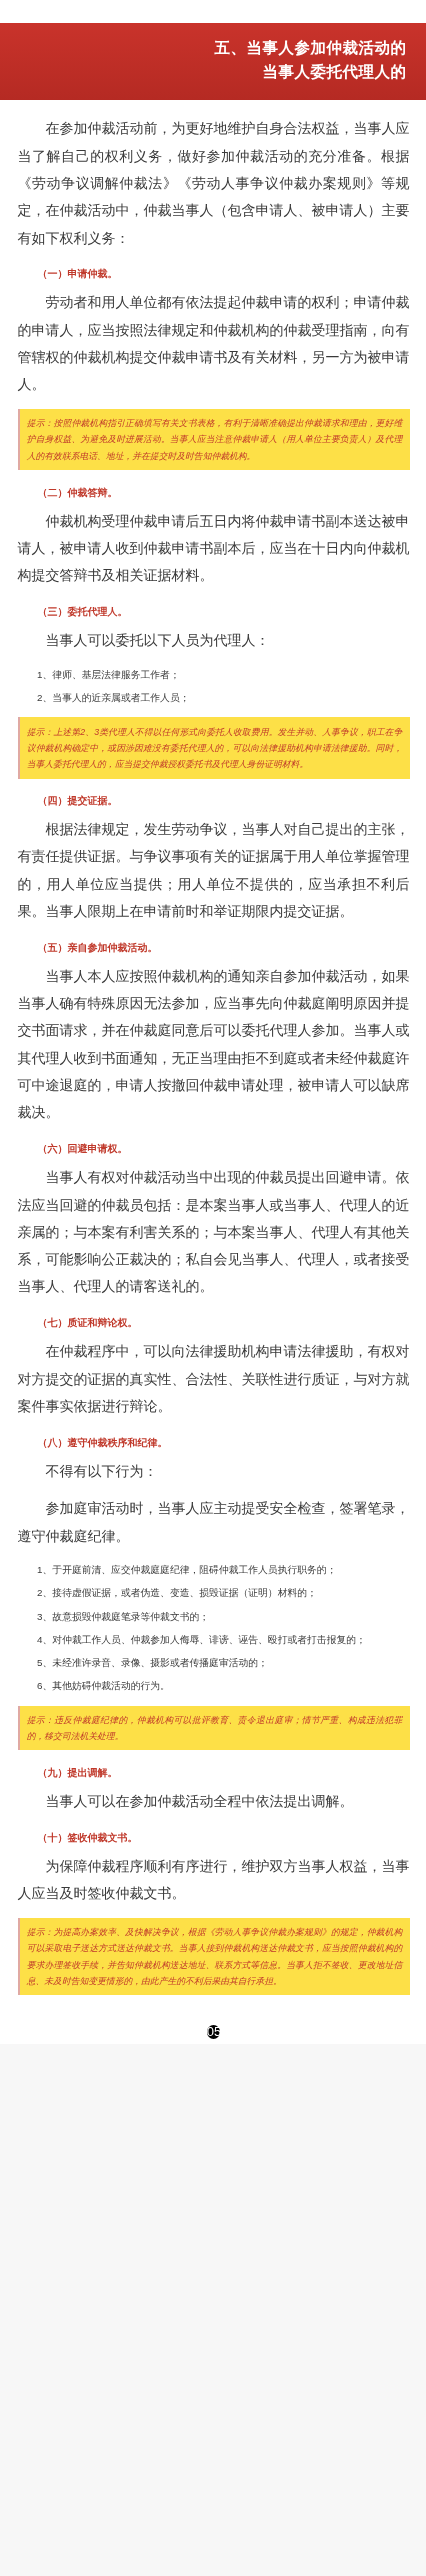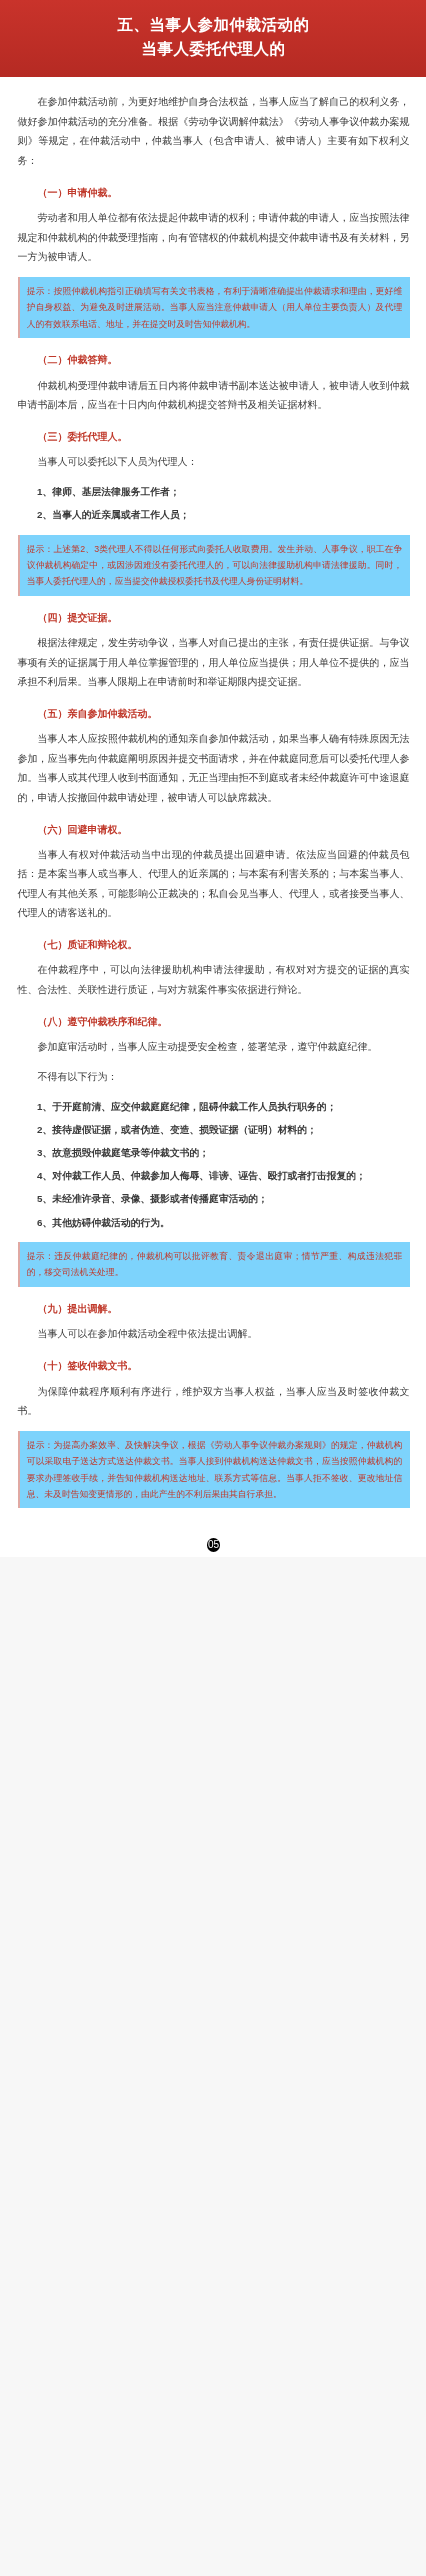--- a/index.html
+++ b/index.html
@@ -13,72 +13,73 @@
   .page {
     width: 427px;
     min-height: 3921px;
     background: #f7f7f7;
     padding: 0 0 20.6px 0;
   }
   .header {
     background: #c0392b;
     background: linear-gradient(180deg,#c9332b 0%, #b52a23 100%);
     padding: 13.4px 20.6px 15.5px 20.6px;
-    text-align: center;
+    text-align: right;
+    margin-top: 23px;
   }
   .header .title-line {
     color: #ffffff;
     font-size: 15.5px;
     font-weight: bold;
     line-height: 1.55;
     letter-spacing: 0.5px;
   }
   .body-wrap {
     padding: 15.5px 17.5px 5.2px 17.5px;
     background: #ffffff;
   }
   p.para {
-    font-size: 10px;
+    font-size: 14px;
     line-height: 1.95;
     color: #3a3a3a;
     margin: 0 0 10.3px 0;
     text-align: justify;
     text-indent: 2em;
   }
   h2.sec {
     font-size: 10px;
     font-weight: bold;
     color: #c0392b;
     margin: 13.4px 0 7.2px 0;
     text-indent: 2em;
     line-height: 1.7;
   }
   .tip {
     font-size: 8.8px;
     line-height: 1.85;
     color: #c0392b;
-    background: #7dd3fc;
+    background: #fde047;
     border-left: 2.1px solid #e0a9a3;
     padding: 6.2px 7.2px;
     margin: 0 0 11.3px 0;
     text-align: justify;
+    font-style: italic;
   }
   .list {
     margin: 0 0 10.3px 0;
     padding: 0;
     list-style: none;
   }
   .list li {
     font-size: 9.8px;
     line-height: 1.95;
     color: #3a3a3a;
     margin: 0 0 4.1px 0;
     text-align: justify;
     text-indent: 2em;
-    font-weight: bold;
   }
   .footer-line {
     font-size: 10.3px;
     font-weight: bold;
     color: #c0392b;
     margin: 13.4px 0 9.3px 0;
     text-indent: 2em;
     line-height: 1.7;
   }
   .pager {
@@ -86,21 +87,21 @@
     padding: 13.4px 0 5.2px 0;
     background: #ffffff;
   }
   .pager .dot {
     display: inline-block;
     width: 13.4px; height: 13.4px;
     line-height: 13.4px;
     border-radius: 50%;
     background: #000000;
     color: #ffffff;
-    font-size: 10px;
+    font-size: 13px;
   }
 </style>
 </head>
 <body>
 
 <div class="page">
 
   <div class="header">
     <div class="title-line">五、当事人参加仲裁活动的</div>
     <div class="title-line">当事人委托代理人的</div>
@@ -131,22 +132,22 @@
     <h2 class="sec">（五）亲自参加仲裁活动。</h2>
     <p class="para">当事人本人应按照仲裁机构的通知亲自参加仲裁活动，如果当事人确有特殊原因无法参加，应当事先向仲裁庭阐明原因并提交书面请求，并在仲裁庭同意后可以委托代理人参加。当事人或其代理人收到书面通知，无正当理由拒不到庭或者未经仲裁庭许可中途退庭的，申请人按撤回仲裁申请处理，被申请人可以缺席裁决。</p>
 
     <h2 class="sec">（六）回避申请权。</h2>
     <p class="para">当事人有权对仲裁活动当中出现的仲裁员提出回避申请。依法应当回避的仲裁员包括：是本案当事人或当事人、代理人的近亲属的；与本案有利害关系的；与本案当事人、代理人有其他关系，可能影响公正裁决的；私自会见当事人、代理人，或者接受当事人、代理人的请客送礼的。</p>
 
     <h2 class="sec">（七）质证和辩论权。</h2>
     <p class="para">在仲裁程序中，可以向法律援助机构申请法律援助，有权对对方提交的证据的真实性、合法性、关联性进行质证，与对方就案件事实依据进行辩论。</p>
 
     <h2 class="sec">（八）遵守仲裁秩序和纪律。</h2>
+    <p class="para">不得有以下行为：</p>
     <p class="para">参加庭审活动时，当事人应主动提受安全检查，签署笔录，遵守仲裁庭纪律。</p>
-    <p class="para">不得有以下行为：</p>
     <ul class="list">
       <li>1、于开庭前清、应交仲裁庭庭纪律，阻碍仲裁工作人员执行职务的；</li>
       <li>2、接待虚假证据，或者伪造、变造、损毁证据（证明）材料的；</li>
       <li>3、故意损毁仲裁庭笔录等仲裁文书的；</li>
       <li>4、对仲裁工作人员、仲裁参加人侮辱、诽谤、诬告、殴打或者打击报复的；</li>
       <li>5、未经准许录音、录像、摄影或者传播庭审活动的；</li>
       <li>6、其他妨碍仲裁活动的行为。</li>
     </ul>
     <div class="tip">提示：违反仲裁庭纪律的，仲裁机构可以批评教育、责令退出庭审；情节严重、构成违法犯罪的，移交司法机关处理。</div>
 

